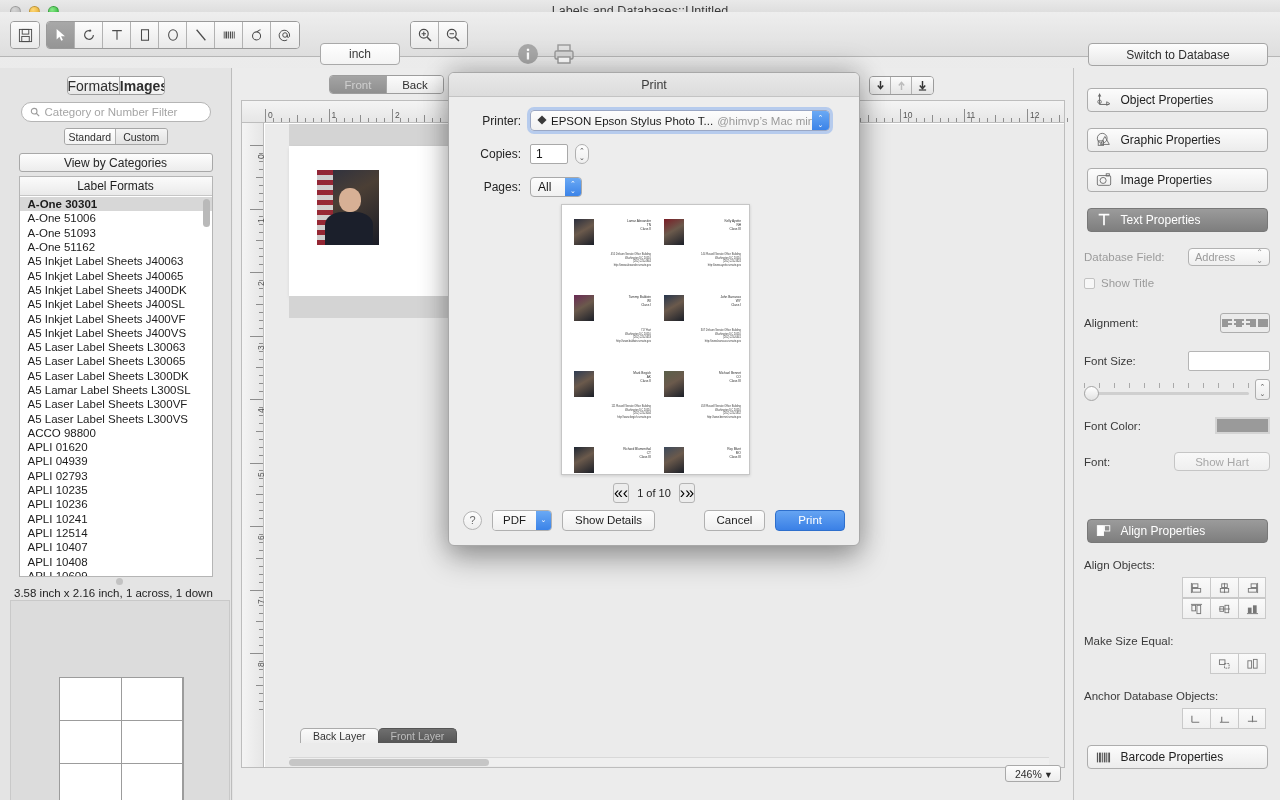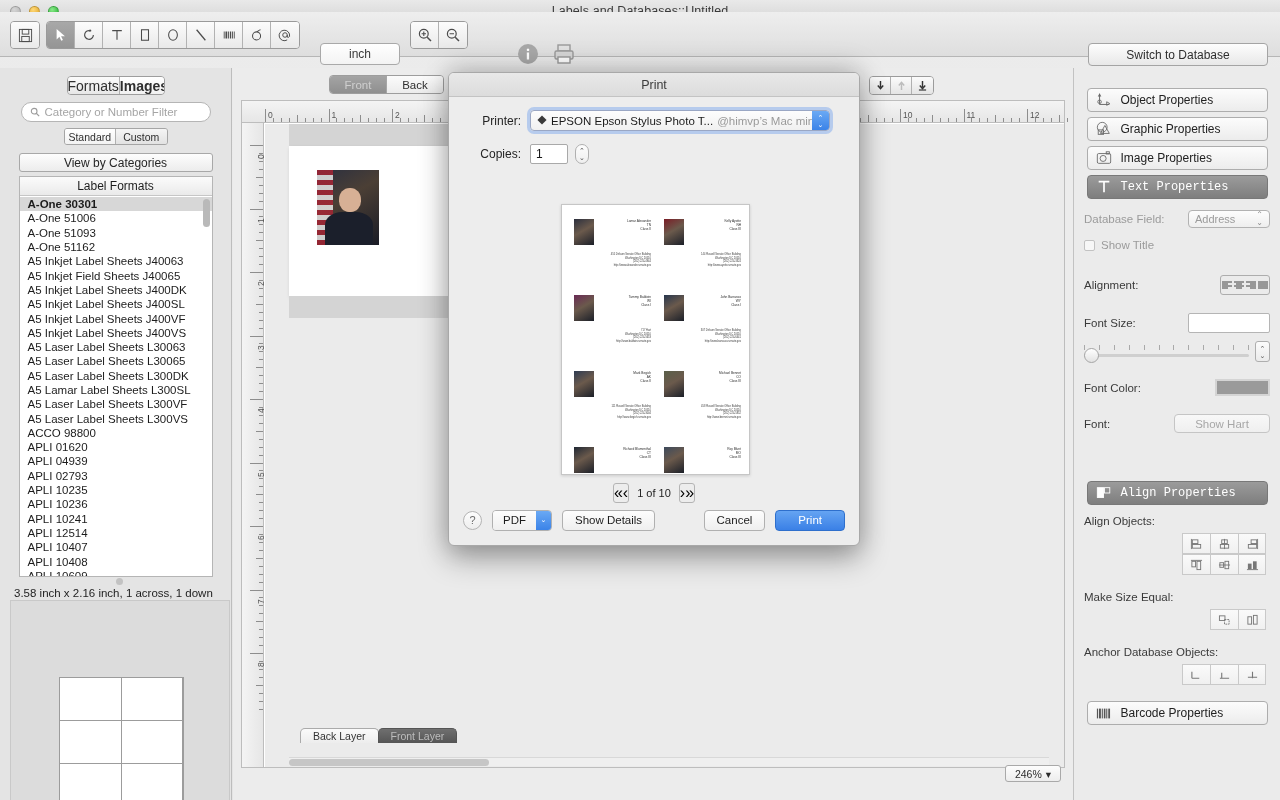--- a/index.html
+++ b/index.html
@@ -269,28 +269,28 @@
     display: flex; align-items: center; justify-content: center; gap: 4px;
     font-size: 10.5px; color: #2c2c2c;
   }
 
   
   .rightpanel {
     position: absolute; right: 0; top: 68px; width: 207px; height: 732px;
     background: #ebebeb; border-left: 1px solid #c2c2c2;
   }
   .prop-btn {
-    margin: 0 auto 5px; width: 181px; height: 24px;
+    margin: 0 auto 16px; width: 181px; height: 24px;
     border: 1px solid #adadad; border-radius: 4px;
     background: linear-gradient(#fcfcfc, #ececec);
     display: flex; align-items: center; gap: 8px; padding-left: 8px;
     font-size: 12px; color: #222;
   }
   .prop-btn.active {
-    background: linear-gradient(#9b9b9b, #7e7e7e); color: #fff; border-color: #787878; font-family: Liberation Mono, monospace;
+    background: linear-gradient(#9b9b9b, #7e7e7e); color: #fff; border-color: #787878;
   }
   .prop-btn .ic { width: 17px; height: 17px; display: flex; align-items: center; justify-content: center; }
   .sect-top { padding-top: 20px; }
 
   .row { display: flex; align-items: center; padding: 0 10px; margin-top: 11px; }
   .row .lbl { font-size: 11.5px; color: #3a3a3a; }
   .row .lbl.dim { color: #9b9b9b; }
   .popup {
     margin-left: auto; width: 82px; height: 18px;
     border: 1px solid #b2b2b2; border-radius: 4px;
@@ -556,21 +556,21 @@
     <div class="wide-btn">View by Categories</div>
 
     <div class="list-wrap">
       <div class="list-header">Label Formats</div>
       <div class="list-body" id="format-list">
           <div class="list-row sel">A-One 30301</div>
           <div class="list-row">A-One 51006</div>
           <div class="list-row">A-One 51093</div>
           <div class="list-row">A-One 51162</div>
           <div class="list-row">A5 Inkjet Label Sheets J40063</div>
-          <div class="list-row">A5 Inkjet Field Sheets J40065</div>
+          <div class="list-row">A5 Inkjet Label Sheets J40065</div>
           <div class="list-row">A5 Inkjet Label Sheets J400DK</div>
           <div class="list-row">A5 Inkjet Label Sheets J400SL</div>
           <div class="list-row">A5 Inkjet Label Sheets J400VF</div>
           <div class="list-row">A5 Inkjet Label Sheets J400VS</div>
           <div class="list-row">A5 Laser Label Sheets L30063</div>
           <div class="list-row">A5 Laser Label Sheets L30065</div>
           <div class="list-row">A5 Laser Label Sheets L300DK</div>
           <div class="list-row">A5 Lamar Label Sheets L300SL</div>
           <div class="list-row">A5 Laser Label Sheets L300VF</div>
           <div class="list-row">A5 Laser Label Sheets L300VS</div>
@@ -1127,20 +1127,27 @@
         <span class="bluebtn">⌃<br>⌄</span>
       </span>
     </div>
 
     <div class="dlg-row">
       <span class="lab">Copies:</span>
       <span class="copies-field">1</span>
       <span class="small-stepper">⌃<br>⌄</span>
     </div>
 
+    <div class="dlg-row">
+      <span class="lab">Pages:</span>
+      <span class="pages-pop">
+        <span>All</span>
+        <span class="bluebtn">⌃<br>⌄</span>
+      </span>
+    </div>
 
     <div class="preview">
       <div class="lblgrid" id="preview-grid">
           <div class="lblrow">
             <div class="lblcell">
               <div class="ph2" style="background: linear-gradient(150deg, rgb(43, 47, 61) 0%, rgb(107, 90, 76) 45%, rgb(27, 31, 40) 100%);"></div>
               <div class="txt">
                 <div>Lamar Alexander</div>
                 <div>TN</div>
                 <div>Class II</div>

